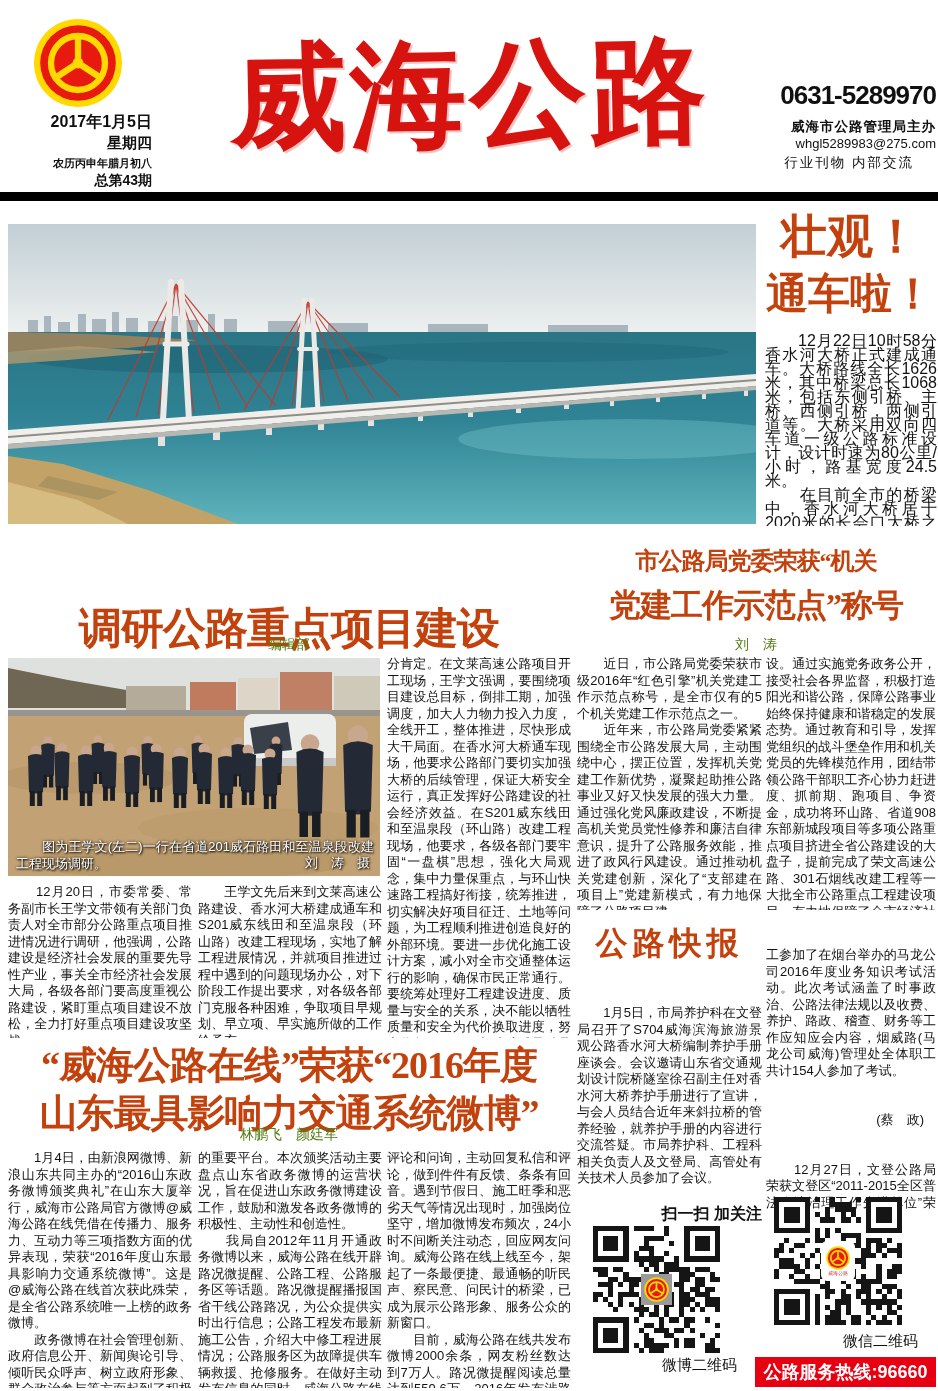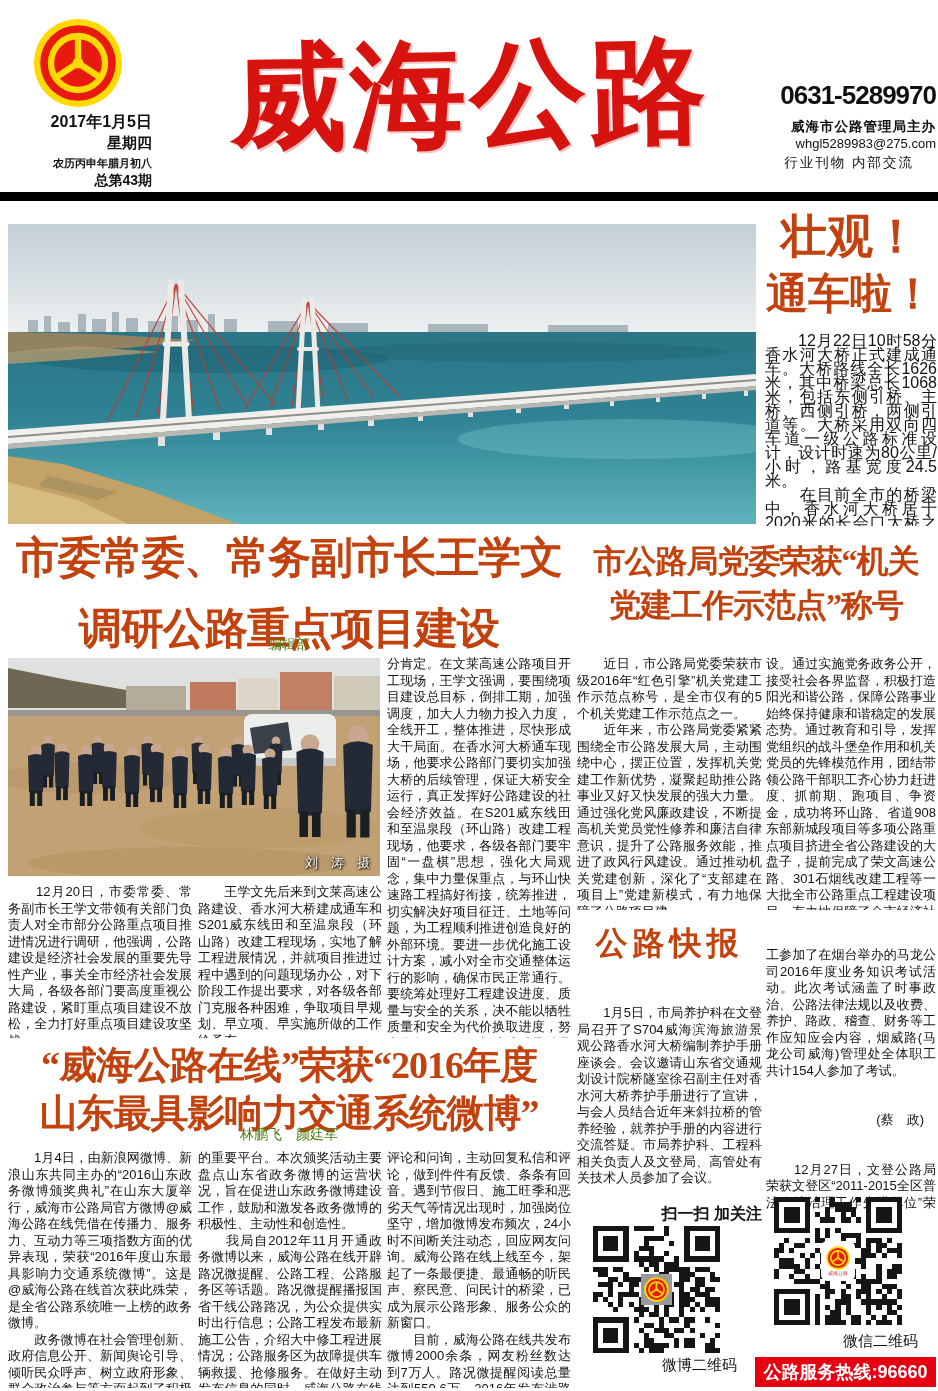--- a/index.html
+++ b/index.html
@@ -137,26 +137,26 @@
       </g>
       <polygon points="0,206 748,150 748,162 0,220" fill="#f0efec"></polygon>
       <polygon points="0,220 748,162 748,166 0,225" fill="#b9b7b2"></polygon>
       <line x1="0" y1="213" x2="748" y2="156" stroke="#8f8d88" stroke-width="2"></line>
       <polygon points="0,300 0,232 55,240 140,266 230,300" fill="#c3a267"></polygon>
       <polygon points="0,300 0,258 70,276 120,300" fill="#d7bc82"></polygon>
       <polygon points="40,252 110,268 90,276 30,262" fill="#9c8a5d" opacity=".6"></polygon>
     </svg>
   </div>
 
-  <div class="abs headline" style="left:8px;top:532px;width:562px;font-size:43px;line-height:51px">市委常委、常务副市长王学文</div>
   <div class="abs headline" style="left:8px;top:603px;width:562px;font-size:43px;line-height:51px">调研公路重点项目建设</div>
   <div class="byline" style="left:8px;top:636px;width:562px">编辑部</div>
 
-  <div class="abs headline" style="left:576px;top:540px;width:360px;font-size:32px;line-height:42px">市公路局党委荣获“机关</div>
+  <div class="abs headline" style="left:576px;top:540px;width:360px;font-size:24px;line-height:42px">市公路局党委荣获“机关</div>
   <div class="abs headline" style="left:576px;top:584px;width:360px;font-size:32px;line-height:42px">党建工作示范点”称号</div>
+  <div class="byline" style="left:576px;top:636px;width:360px">刘　涛</div>
 
   <div class="photo-frame" style="left:8px;top:658px;width:372px;height:218px">
     <svg width="372" height="218" viewBox="0 0 372 218">
       <rect width="372" height="62" fill="#dfe1df"></rect>
       <polygon points="0,10 60,22 130,34 130,50 0,50" fill="#6f6753"></polygon>
       <g>
         <rect x="118" y="28" width="60" height="26" fill="#b4ab9b"></rect>
         <rect x="182" y="24" width="46" height="30" fill="#c07a5e"></rect>
         <rect x="230" y="20" width="40" height="34" fill="#ddd6c8"></rect>
         <rect x="272" y="14" width="52" height="40" fill="#c08066"></rect>
@@ -195,20 +195,21 @@
           <use href="#pp" transform="translate(148,115) scale(.97)"></use>
           <use href="#pp" transform="translate(172,120)"></use>
           <use href="#pp" transform="translate(196,116)"></use>
           <use href="#pp" transform="translate(218,120)"></use>
           <use href="#pp" transform="translate(240,117)"></use>
           <use href="#pp" transform="translate(262,121)"></use>
         <use href="#pp" transform="translate(302,128) scale(1.7)"></use>
           <use href="#pp" transform="translate(350,124) scale(1.85)"></use>
       </g>
     </svg>
+    <div class="photo-caption">　　图为王学文(左二)一行在省道201威石路田和至温泉段改建工程现场调研。</div>
     <div class="photo-credit">刘　涛　摄</div>
   </div>
 
   <div class="col" style="left:8px;top:884px;width:184px;height:154px">　　12月20日，市委常委、常务副市长王学文带领有关部门负责人对全市部分公路重点项目推进情况进行调研，他强调，公路建设是经济社会发展的重要先导性产业，事关全市经济社会发展大局，各级各部门要高度重视公路建设，紧盯重点项目建设不放松，全力打好重点项目建设攻坚战。</div>
   <div class="col" style="left:198px;top:884px;width:184px;height:154px">　　王学文先后来到文莱高速公路建设、香水河大桥建成通车和S201威东线田和至温泉段（环山路）改建工程现场，实地了解工程进展情况，并就项目推进过程中遇到的问题现场办公，对下阶段工作提出要求，对各级各部门克服各种困难，争取项目早规划、早立项、早实施所做的工作给予充</div>
   <div class="col" style="left:387px;top:656px;width:184px;height:382px">分肯定。在文莱高速公路项目开工现场，王学文强调，要围绕项目建设总目标，倒排工期，加强调度，加大人力物力投入力度，全线开工，整体推进，尽快形成大干局面。在香水河大桥通车现场，他要求公路部门要切实加强大桥的后续管理，保证大桥安全运行，真正发挥好公路建设的社会经济效益。在S201威东线田和至温泉段（环山路）改建工程现场，他要求，各级各部门要牢固“一盘棋”思想，强化大局观念，集中力量保重点，与环山快速路工程搞好衔接，统筹推进，切实解决好项目征迁、土地等问题，为工程顺利推进创造良好的外部环境。要进一步优化施工设计方案，减小对全市交通整体运行的影响，确保市民正常通行。要统筹处理好工程建设进度、质量与安全的关系，决不能以牺牲质量和安全为代价换取进度，努力将每一项工程都建成质量精品工程、安全示范工程。</div>
 
   <div class="col" style="left:577px;top:656px;width:185px;height:254px">　　近日，市公路局党委荣获市级2016年“红色引擎”机关党建工作示范点称号，是全市仅有的5个机关党建工作示范点之一。
 　　近年来，市公路局党委紧紧围绕全市公路发展大局，主动围绕中心，摆正位置，发挥机关党建工作新优势，凝聚起助推公路事业又好又快发展的强大力量。通过强化党风廉政建设，不断提高机关党员党性修养和廉洁自律意识，提升了公路服务效能，推进了政风行风建设。通过推动机关党建创新，深化了“支部建在项目上”党建新模式，有力地保障了公路项目建</div>
   <div class="col" style="left:766px;top:656px;width:170px;height:254px">设。通过实施党务政务公开，接受社会各界监督，积极打造阳光和谐公路，保障公路事业始终保持健康和谐稳定的发展态势。通过教育和引导，发挥党组织的战斗堡垒作用和机关党员的先锋模范作用，团结带领公路干部职工齐心协力赶进度、抓前期、跑项目、争资金，成功将环山路、省道908东部新城段项目等多项公路重点项目挤进全省公路建设的大盘子，提前完成了荣文高速公路、301石烟线改建工程等一大批全市公路重点工程建设项目，有力地保障了全市经济社会发展。</div>

